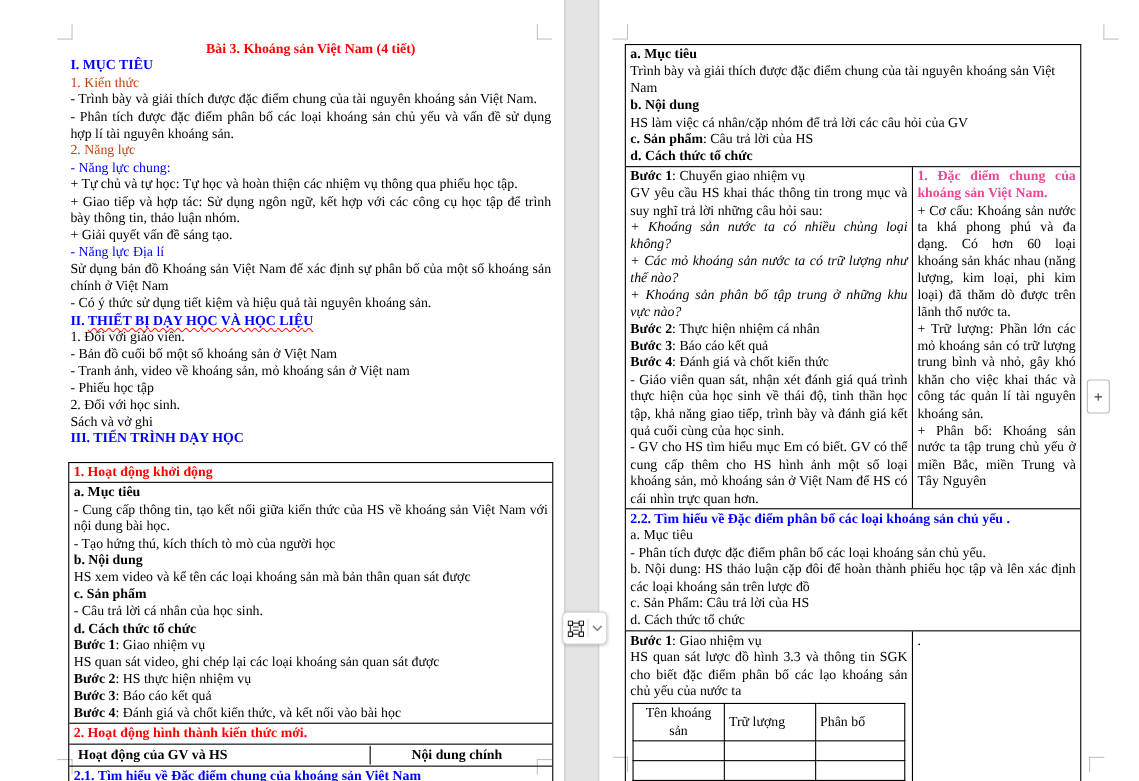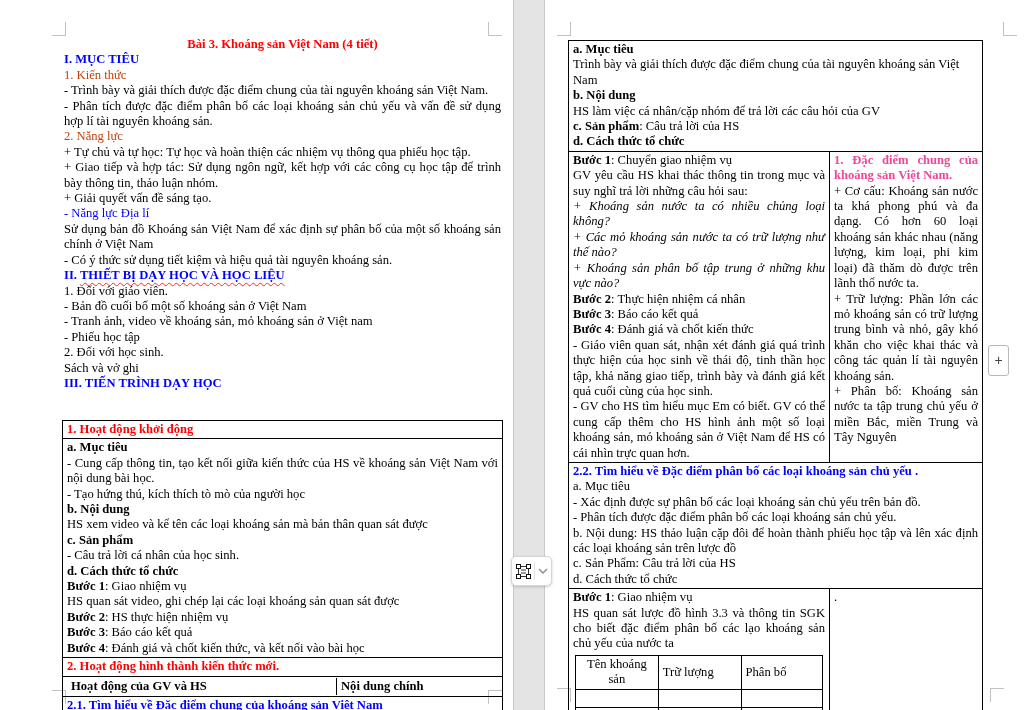--- a/index.html
+++ b/index.html
@@ -32,21 +32,21 @@
   .s-it{font-style:italic;}
   .s-c{text-align:center;}
   .s-j{text-align:justify;}
   span.s-wavy{text-decoration:underline wavy #ff2a2a 1px;text-underline-offset:3px;}
 
   
   #left-blocks{position:absolute;left:40px;top:37px;width:437px;}
   #left-table{position:absolute;left:38px;top:420px;width:441px;border:1.5px solid #000;box-sizing:border-box;}
   #left-table .trow{padding:1px 4px;}
   #left-table .trow + .trow{border-top:1px solid #000;}
-  .two-col{display:flex;}
+  .two-col{display:flex;gap:33px;}
   #left-cols .cell-l{width:270px;border-right:1px solid #000;padding:1px 4px;box-sizing:border-box;}
   #left-cols .cell-r{flex:1;padding:1px 4px;}
 
   
   #right-table{position:absolute;left:23px;top:40px;width:415px;border:1.5px solid #000;box-sizing:border-box;}
   #right-table .trow{padding:1px 4px;}
   #right-table .rrow + .rrow{border-top:1px solid #000;}
   .rcols{display:flex;}
   .rcols .cell-l{width:261px;border-right:1px solid #000;padding:1px 4px;box-sizing:border-box;}
   .rcols .cell-r{flex:1;padding:1px 4px;box-sizing:border-box;}
@@ -81,20 +81,21 @@
   <div class="crop bl" style="left:28px;top:690px;"></div>
   <div class="crop br" style="left:464px;top:690px;"></div>
 
   <div id="left-blocks">
       <div class="ln s-c s-redb">Bài 3. Khoáng sản Việt Nam (4 tiết)</div>
       <div class="ln s-blueb">I. MỤC TIÊU</div>
       <div class="ln s-red">1. Kiến thức</div>
       <div class="ln s-j">- Trình bày và giải thích được đặc điểm chung của tài nguyên khoáng sản Việt Nam.</div>
       <div class="ln s-j">- Phân tích được đặc điểm phân bố các loại khoáng sản chủ yếu và vấn đề sử dụng hợp lí tài nguyên khoáng sản.</div>
       <div class="ln s-red">2. Năng lực</div>
+      <div class="ln s-blue">- Năng lực chung:</div>
       <div class="ln s-j">+ Tự chủ và tự học: Tự học và hoàn thiện các nhiệm vụ thông qua phiếu học tập.</div>
       <div class="ln s-j">+ Giao tiếp và hợp tác: Sử dụng ngôn ngữ, kết hợp với các công cụ học tập để trình bày thông tin, thảo luận nhóm.</div>
       <div class="ln s-j">+ Giải quyết vấn đề sáng tạo.</div>
       <div class="ln s-blue">- Năng lực Địa lí</div>
       <div class="ln s-j">Sử dụng bản đồ Khoáng sản Việt Nam để xác định sự phân bố của một số khoáng sản chính ở Việt Nam</div>
       <div class="ln s-j">- Có ý thức sử dụng tiết kiệm và hiệu quả tài nguyên khoáng sản.</div>
       <div class="ln"><span class="s-blueb">II. </span><span class="s-blueb s-wavy">THIẾT BỊ DẠY HỌC VÀ HỌC LIỆU</span></div>
       <div class="ln">1. Đối với giáo viên.</div>
       <div class="ln">- Bản đồ cuối bố một số khoáng sản ở Việt Nam</div>
       <div class="ln">- Tranh ảnh, video về khoáng sản, mỏ khoáng sản ở Việt nam</div>
@@ -171,21 +172,20 @@
           <div class="ln s-purpleb s-j">1. Đặc điểm chung của khoáng sản Việt Nam.</div>
           <div class="ln s-j">+ Cơ cấu: Khoáng sản nước ta khá phong phú và đa dạng. Có hơn 60 loại khoáng sản khác nhau (năng lượng, kim loại, phi kim loại) đã thăm dò được trên lãnh thổ nước ta.</div>
           <div class="ln s-j">+ Trữ lượng: Phần lớn các mỏ khoáng sản có trữ lượng trung bình và nhỏ, gây khó khăn cho việc khai thác và công tác quản lí tài nguyên khoáng sản.</div>
           <div class="ln s-j">+ Phân bố: Khoáng sản nước ta tập trung chủ yếu ở miền Bắc, miền Trung và Tây Nguyên</div>
         </div>
     </div>
 
     <div class="trow rrow">
         <div class="ln s-blueb">2.2. Tìm hiểu về Đặc điểm phân bố các loại khoáng sản chủ yếu .</div>
         <div class="ln">a. Mục tiêu</div>
-        <div class="ln">- Xác định được sự phân bố các loại khoáng sản chủ yếu trên bản đồ.</div>
         <div class="ln">- Phân tích được đặc điểm phân bố các loại khoáng sản chủ yếu.</div>
         <div class="ln s-j">b. Nội dung: HS thảo luận cặp đôi để hoàn thành phiếu học tập và lên xác định các loại khoáng sản trên lược đồ</div>
         <div class="ln">c. Sản Phẩm: Câu trả lời của HS</div>
         <div class="ln">d. Cách thức tổ chức</div>
       </div>
 
     <div class="trow rrow rcols" style="padding:0;">
       <div class="cell-l">
         <div>
             <div class="ln"><span class="s-b">Bước 1</span><span>: Giao nhiệm vụ</span></div>

